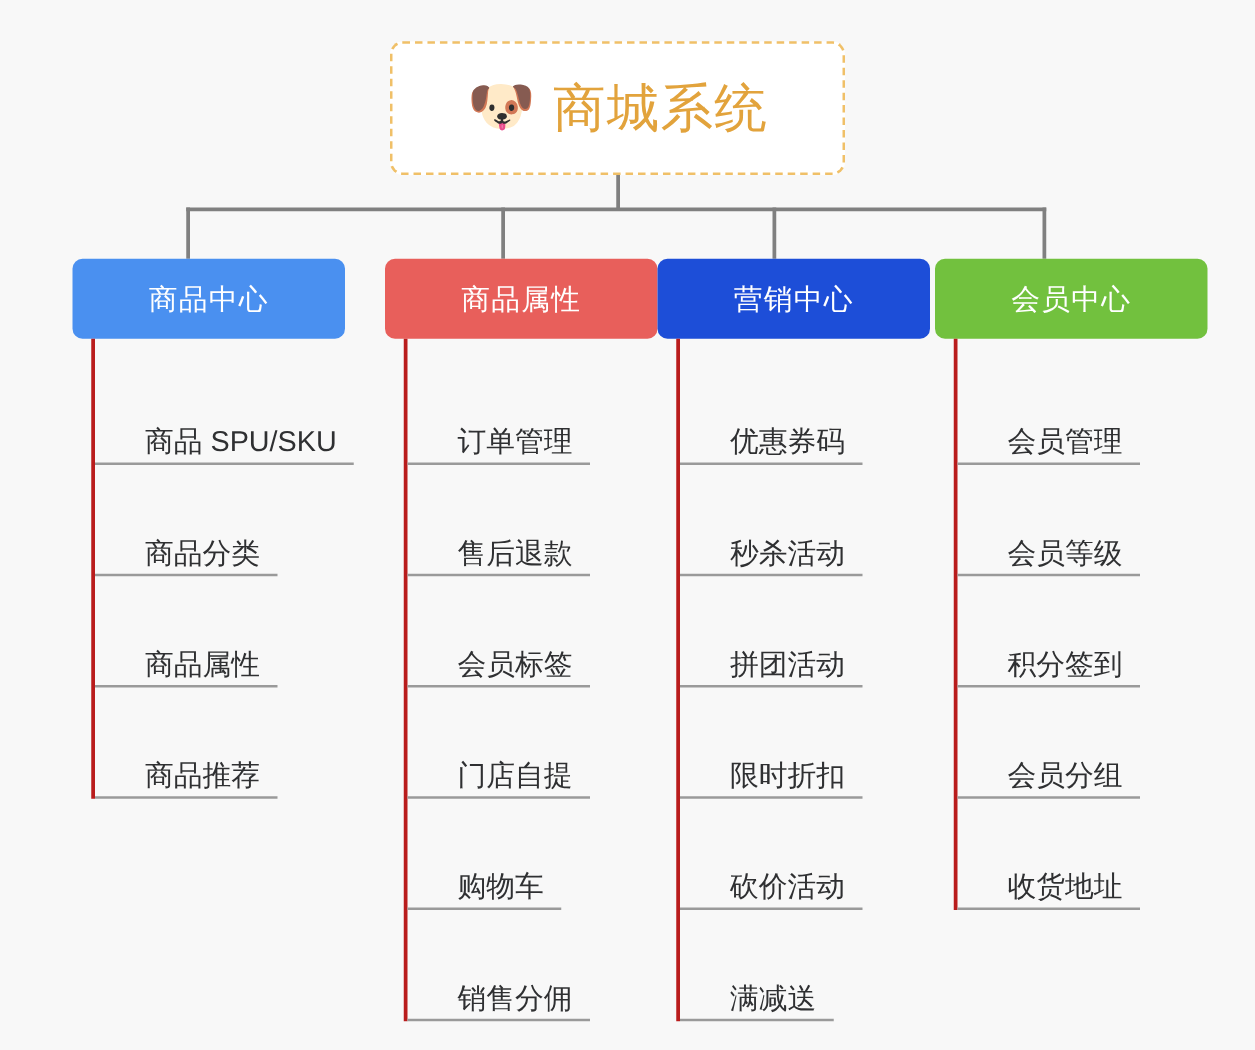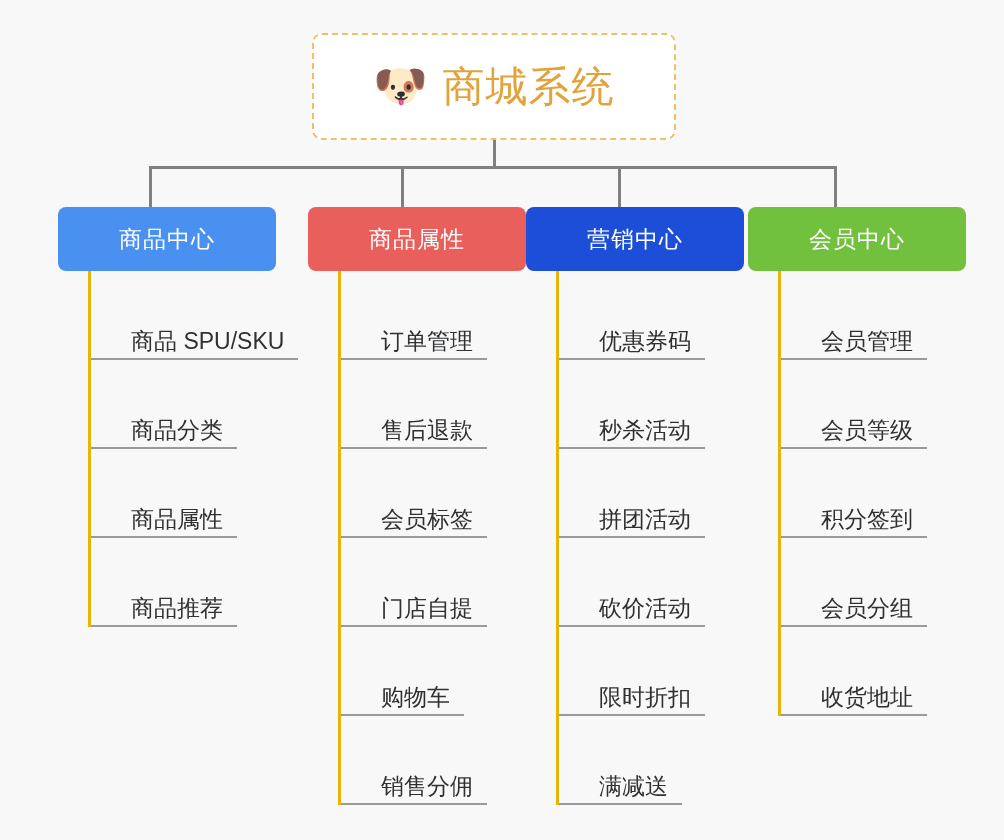--- a/index.html
+++ b/index.html
@@ -86,23 +86,23 @@
     justify-content: center;
     color: #ffffff;
     font-size: 23px;
     letter-spacing: 1px;
     line-height: 1;
   }
 
   
   .branch-body {
     position: relative;
-    margin-left: 30px;
-    border-left: 3px solid #eab308;
-    padding-top: 0;
+    margin-left: 15px;
+    border-left: 3px solid #b91c1c;
+    padding-top: 12px;
   }
 
   .leaf {
     position: relative;
     height: 89px;
     display: flex;
     align-items: flex-end;
     box-sizing: border-box;
   }
   .leaf-inner {
@@ -218,26 +218,26 @@
               <span class="leaf-label">秒杀活动</span>
             </div>
           </div>
           <div class="leaf">
             <div class="leaf-inner">
               <span class="leaf-label">拼团活动</span>
             </div>
           </div>
           <div class="leaf">
             <div class="leaf-inner">
+              <span class="leaf-label">限时折扣</span>
+            </div>
+          </div>
+          <div class="leaf">
+            <div class="leaf-inner">
               <span class="leaf-label">砍价活动</span>
-            </div>
-          </div>
-          <div class="leaf">
-            <div class="leaf-inner">
-              <span class="leaf-label">限时折扣</span>
             </div>
           </div>
           <div class="leaf">
             <div class="leaf-inner">
               <span class="leaf-label">满减送</span>
             </div>
           </div>
         </div>
       </div>
       <div class="branch branch-3">

